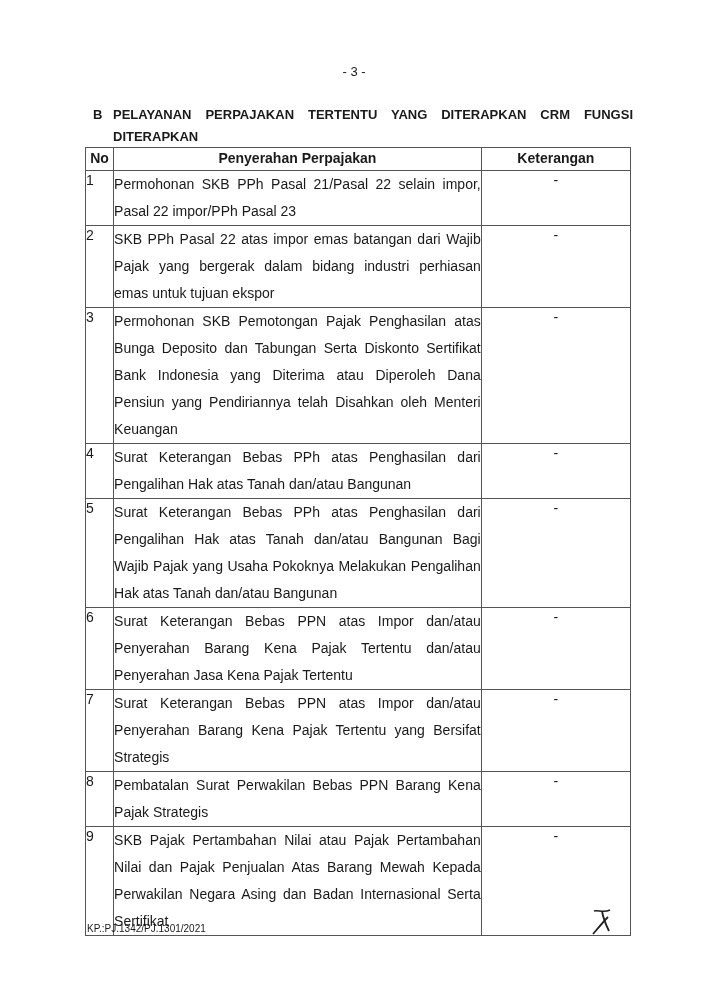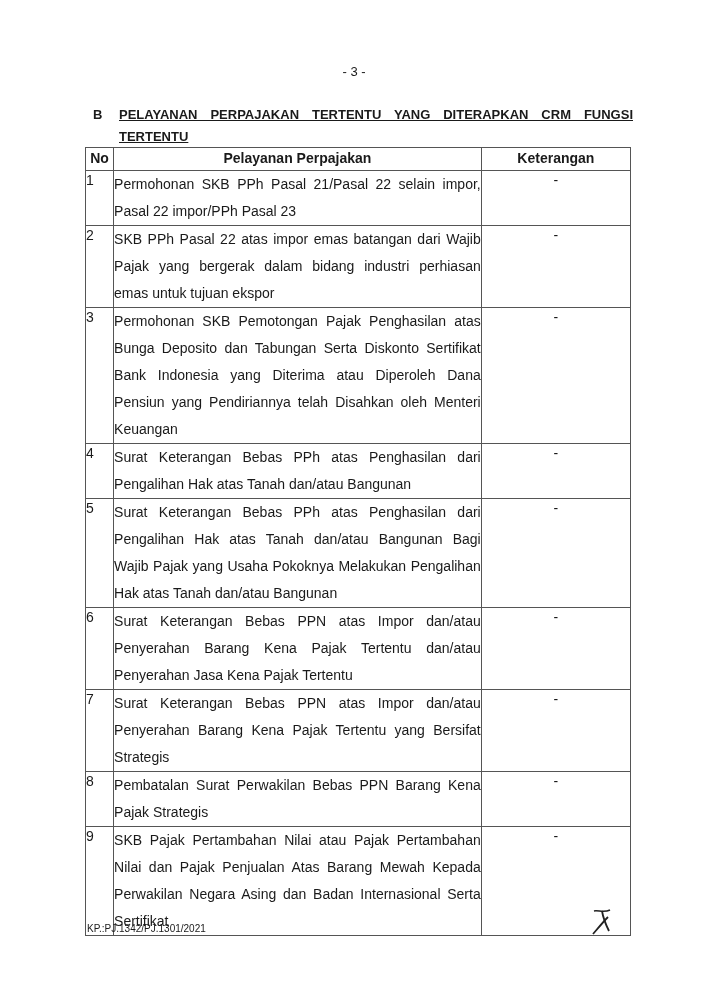--- a/index.html
+++ b/index.html
@@ -10,21 +10,21 @@
   .page-number {
     position: absolute; top: 64px; left: 0; width: 708px; text-align: center;
     font-size: 13px;
   }
   .section-heading {
     position: absolute; top: 104px; left: 93px; width: 540px;
     font-size: 13px; font-weight: bold; line-height: 22px;
   }
   .section-heading .letter { position: absolute; left: 0; top: 0; }
   .section-heading .title {
-    margin-left: 26px; text-align: justify; text-align-last: left; text-decoration: underline;
+    margin-left: 20px; text-align: justify; text-align-last: left;
   }
   .section-heading .title .line1 {
     display: block; text-align: justify; text-align-last: justify;
   }
   table.services {
     position: absolute; top: 147px; left: 85px; width: 546px;
     border-collapse: collapse; font-size: 14px;
   }
   table.services th, table.services td {
     border: 1px solid #555; vertical-align: top; padding: 0;
@@ -49,29 +49,29 @@
 </style>
 </head>
 <body>
 
 <div class="page-number">- 3 -</div>
 
 <div class="section-heading">
   <span class="letter">B</span>
   <div class="title">
     <span class="line1">PELAYANAN PERPAJAKAN TERTENTU YANG DITERAPKAN CRM FUNGSI</span>
-    <span class="line2">TERTENTU</span>
+    <span class="line2">DITERAPKAN</span>
   </div>
 </div>
 
 <table class="services">
   <thead>
     <tr>
       <th class="col-no">No</th>
-      <th class="col-service">Pelayanan Perpajakan</th>
+      <th class="col-service">Penyerahan Perpajakan</th>
       <th class="col-ket">Keterangan</th>
     </tr>
   </thead>
   <tbody id="table-body">
       <tr>
         <td class="no">1</td>
         <td class="service">Permohonan SKB PPh Pasal 21/Pasal 22 selain impor, Pasal 22 impor/PPh Pasal 23</td>
         <td class="ket">-</td>
       </tr>
       <tr>

